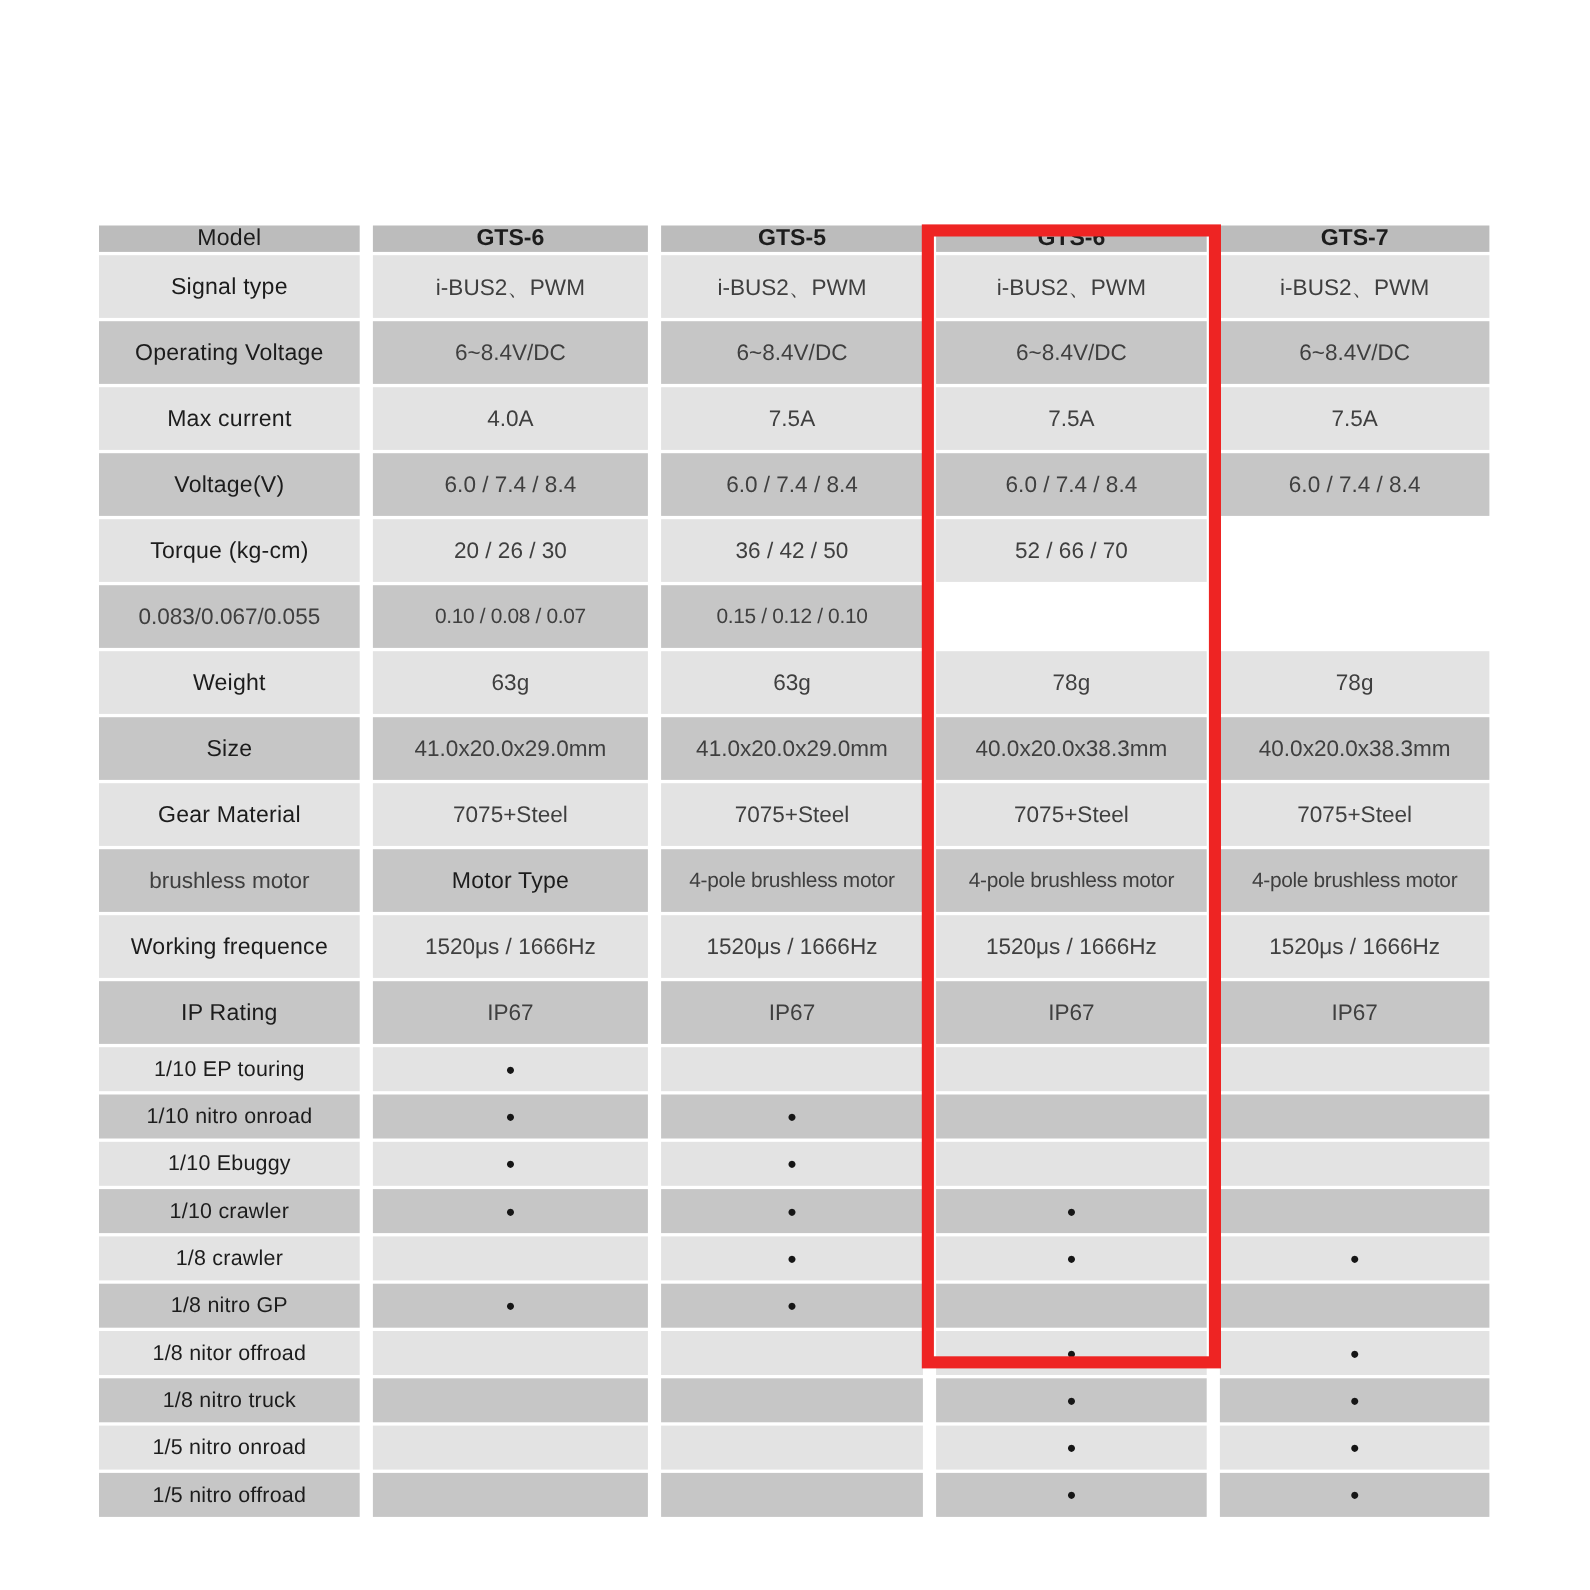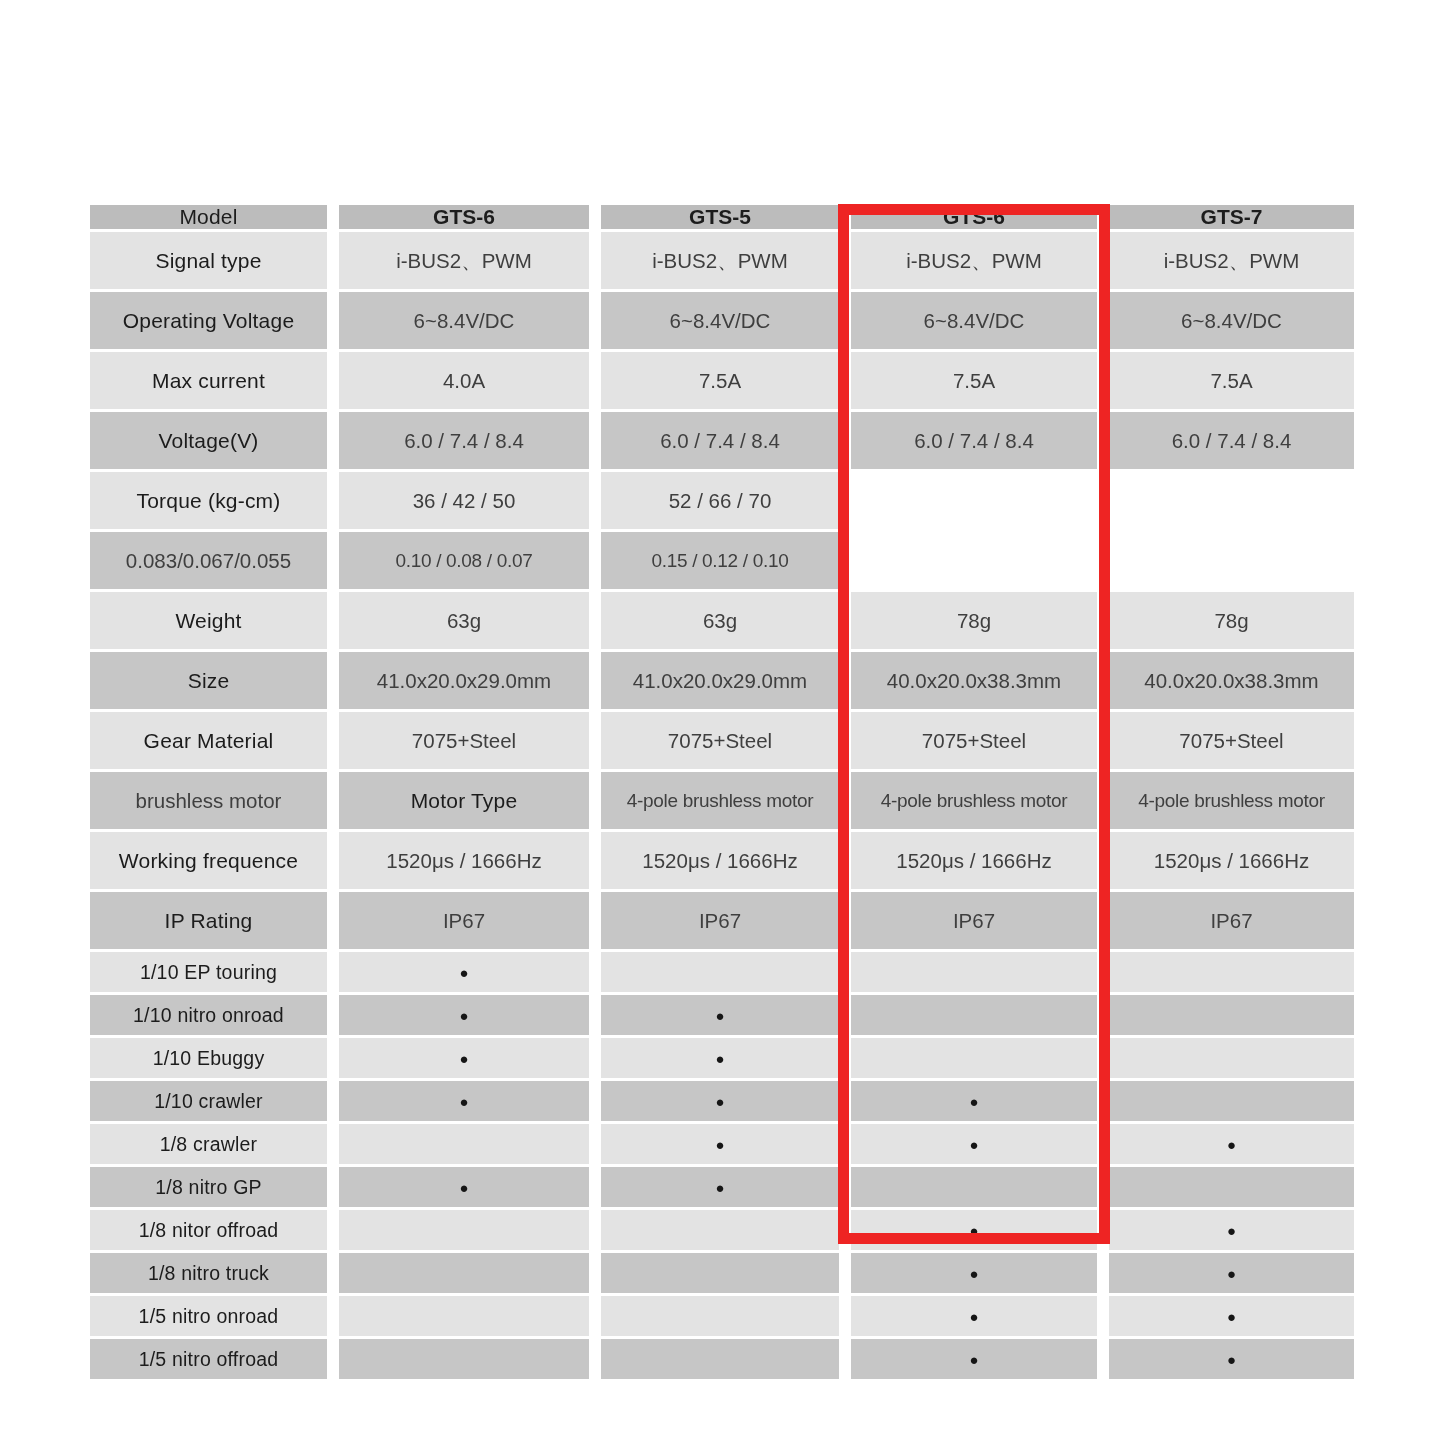--- a/index.html
+++ b/index.html
@@ -109,20 +109,21 @@
     </div>
     <div class="row spec dark">
       <div class="cell label">Voltage(V)</div>
       <div class="cell value">6.0 / 7.4 / 8.4</div>
       <div class="cell value">6.0 / 7.4 / 8.4</div>
       <div class="cell value">6.0 / 7.4 / 8.4</div>
       <div class="cell value">6.0 / 7.4 / 8.4</div>
     </div>
     <div class="row spec light">
       <div class="cell label">Torque (kg-cm)</div>
+      <div class="cell value">20 / 26 / 30</div>
       <div class="cell value">36 / 42 / 50</div>
       <div class="cell value">52 / 66 / 70</div>
     </div>
     <div class="row spec dark">
       <div class="cell value">0.083/0.067/0.055</div>
       <div class="cell value long">0.10 / 0.08 / 0.07</div>
       <div class="cell value long">0.15 / 0.12 / 0.10</div>
     </div>
     <div class="row spec light">
       <div class="cell label">Weight</div>

